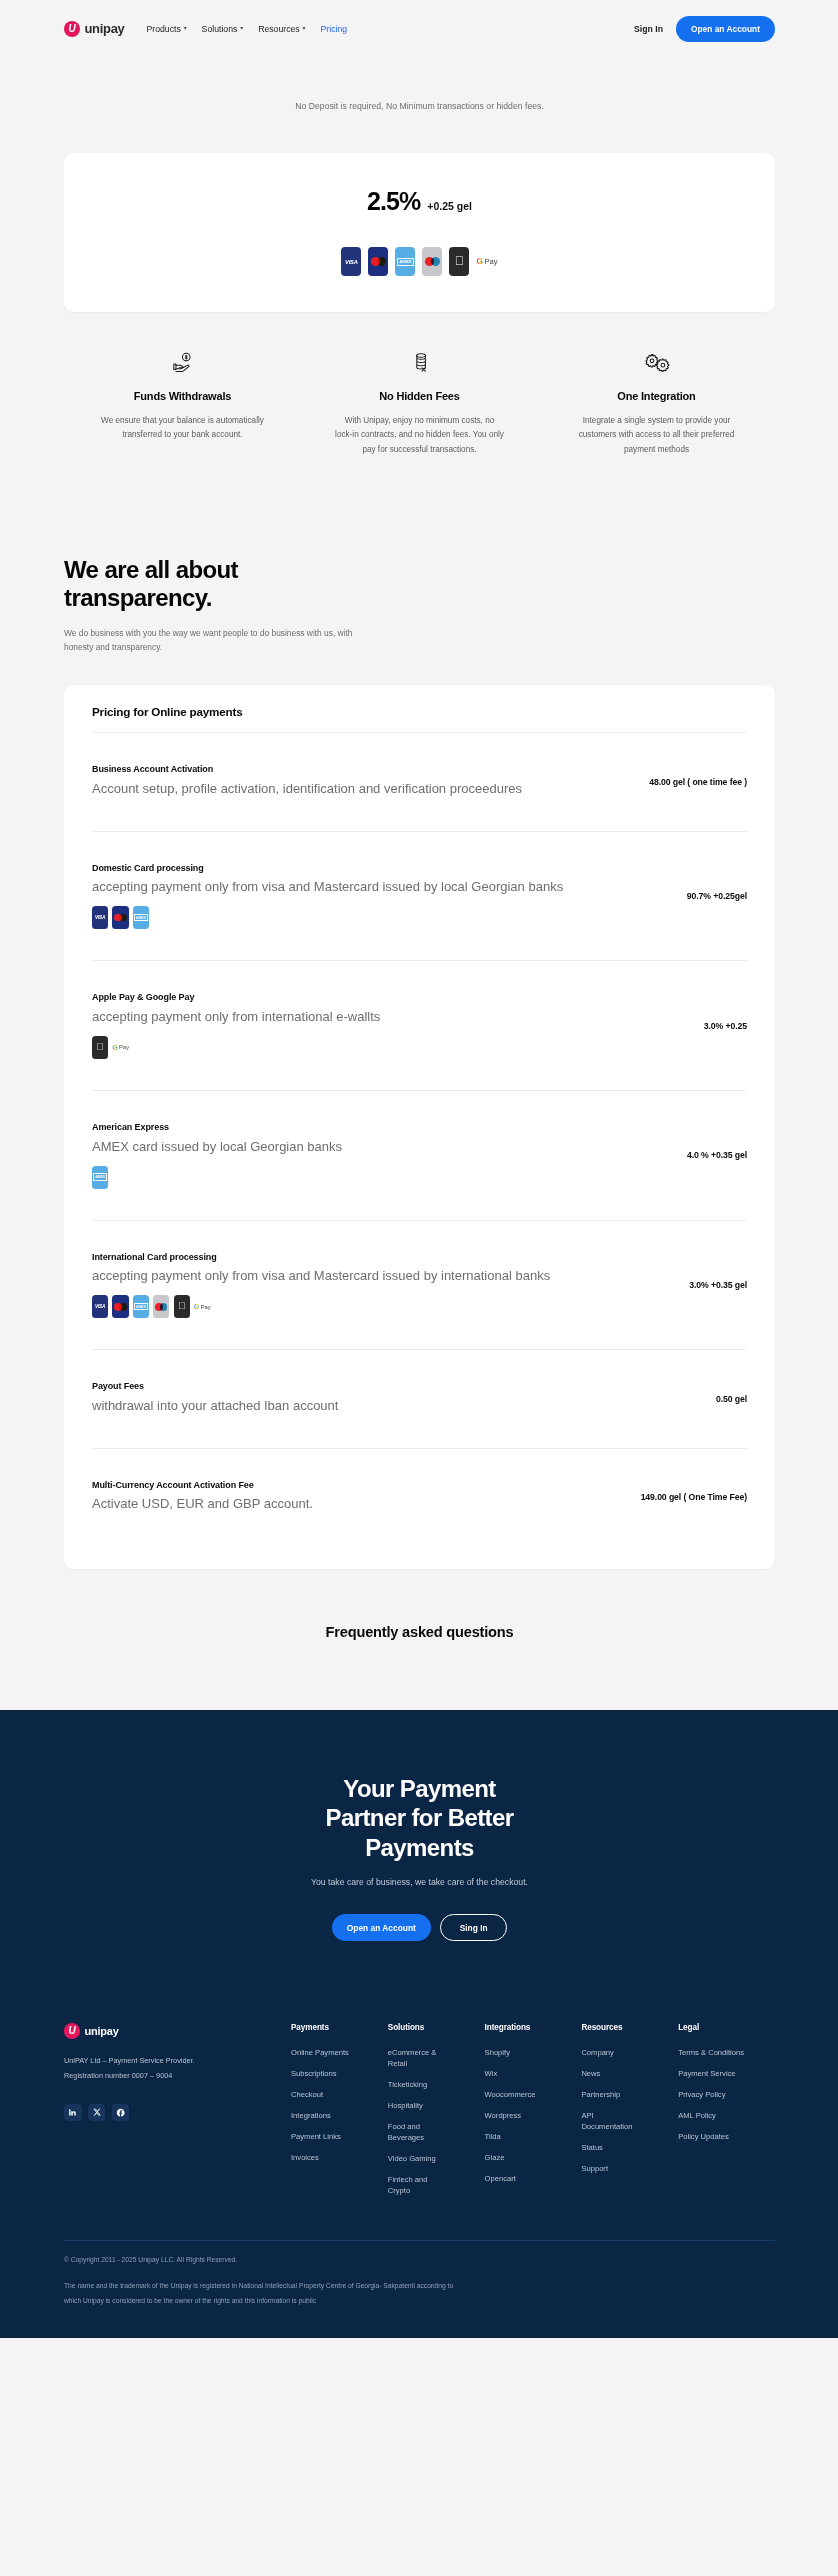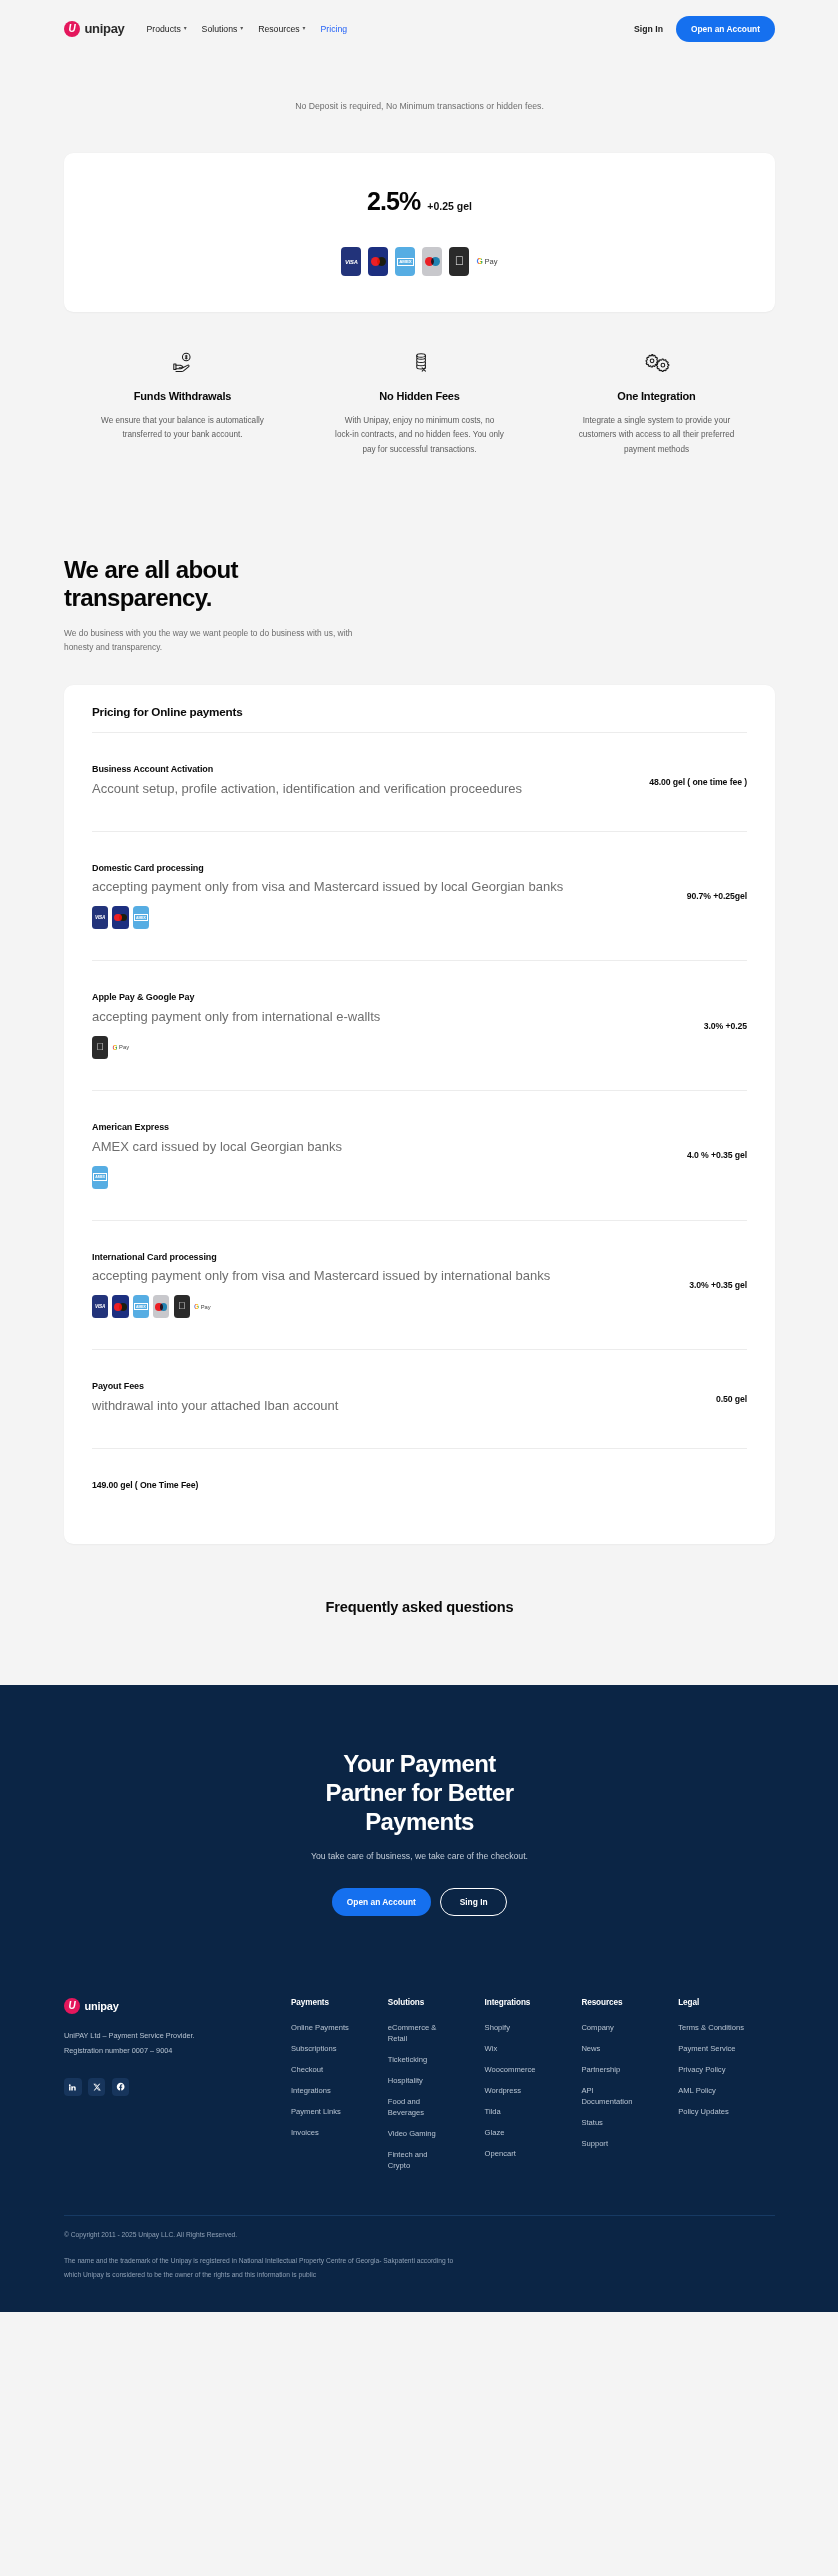--- a/index.html
+++ b/index.html
@@ -393,20 +393,25 @@
   </div>
   <div class="prow">
     <div class="prow-left">
       <div class="prow-title">Payout Fees</div>
       <div class="prow-desc">withdrawal into your attached Iban account</div>
 
     </div>
     <div class="prow-price">0.50 gel</div>
   </div>
   <div class="prow">
+    <div class="prow-left">
+      <div class="prow-title">Multi-Currency Account Activation Fee</div>
+      <div class="prow-desc">Activate USD, EUR and GBP account.</div>
+
+    </div>
     <div class="prow-price">149.00 gel ( One Time Fee)</div>
   </div>
       </div>
   </div>
 
   <div class="faq">
     <h2>Frequently asked questions</h2>
   </div>
 
   <div class="cta">

